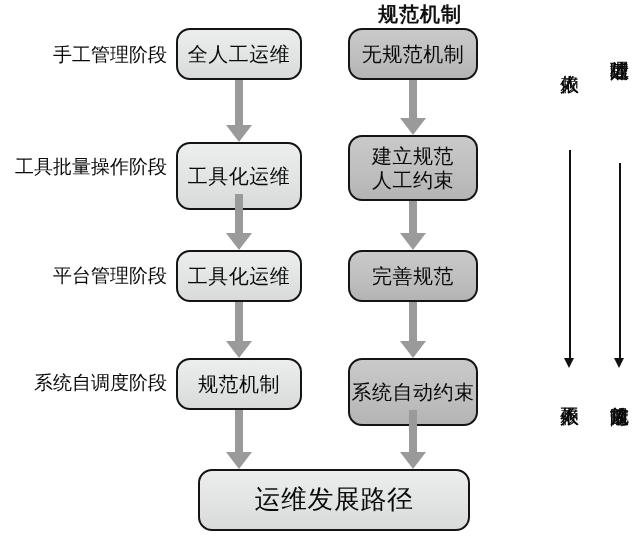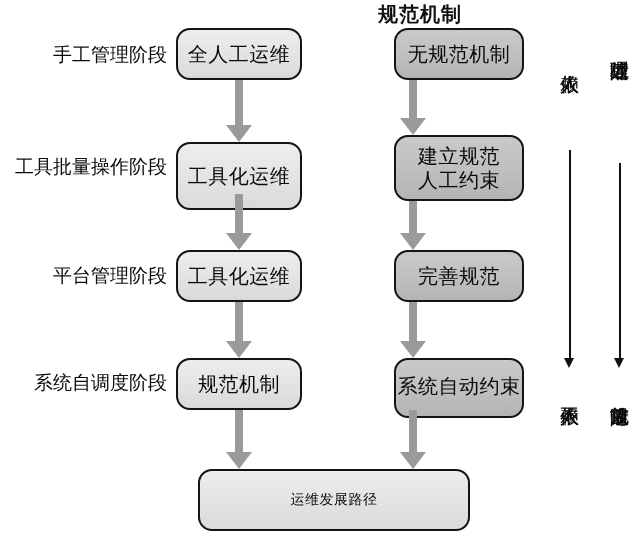--- a/index.html
+++ b/index.html
@@ -61,24 +61,23 @@
     line-height: 24px;
     letter-spacing: 0.5px;
     color: #0a0a0a;
     white-space: pre-line;
   }
   .node.light {
     background: linear-gradient(180deg, #eceded 0%, #e2e3e3 55%, #d9dada 100%);
   }
   .node.dark {
     background: linear-gradient(180deg, #c9c9c9 0%, #bfbfbf 55%, #b4b4b4 100%);
-    margin-left: 46px;
   }
   .node.wide {
-    font-size: 14px;
+    font-size: 26px;
   }
 
   
   .arrow {
     position: absolute;
     width: 26px;
   }
   .arrow .shaft {
     position: absolute;
     left: 9px;
@@ -149,21 +148,21 @@
 
   <div class="node light" style="left:176px; top:358px; width:126px; height:52px;">规范机制</div>
 
   <div class="node dark" style="left:348px; top:28px; width:130px; height:52px;">无规范机制</div>
 
   <div class="node dark" style="left:348px; top:250px; width:130px; height:52px;">完善规范</div>
 
   <div class="node dark" style="left:348px; top:135px; width:130px; height:66px;">建立规范
 人工约束</div>
 
-  <div class="node dark" style="left:348px; top:358px; width:130px; height:60px;font-family:Liberation Mono, monospace;">系统自动约束</div>
+  <div class="node dark" style="left:348px; top:358px; width:130px; height:68px;">系统自动约束</div>
 
   <div class="node light wide" style="left:198px; top:469px; width:272px; height:62px;">运维发展路径</div>
 
   <div class="arrow" style="left:226px; top:80px; height:62px;">
     <div class="shaft" style="height:45px;"></div>
     <div class="head" style="top:45px;"></div>
   </div>
   <div class="arrow" style="left:226px; top:194px; height:56px;">
     <div class="shaft" style="height:39px;"></div>
     <div class="head" style="top:39px;"></div>

